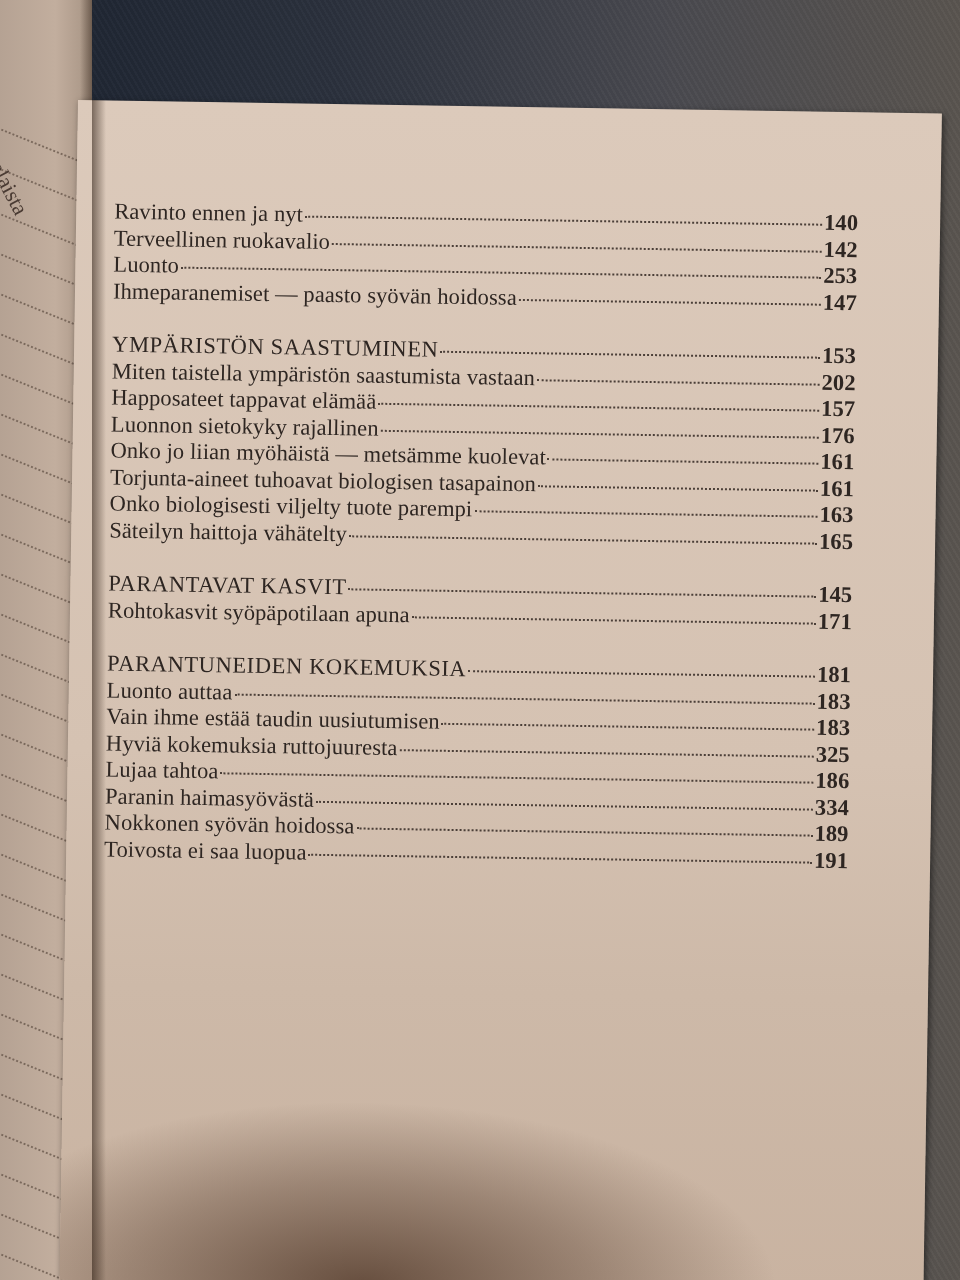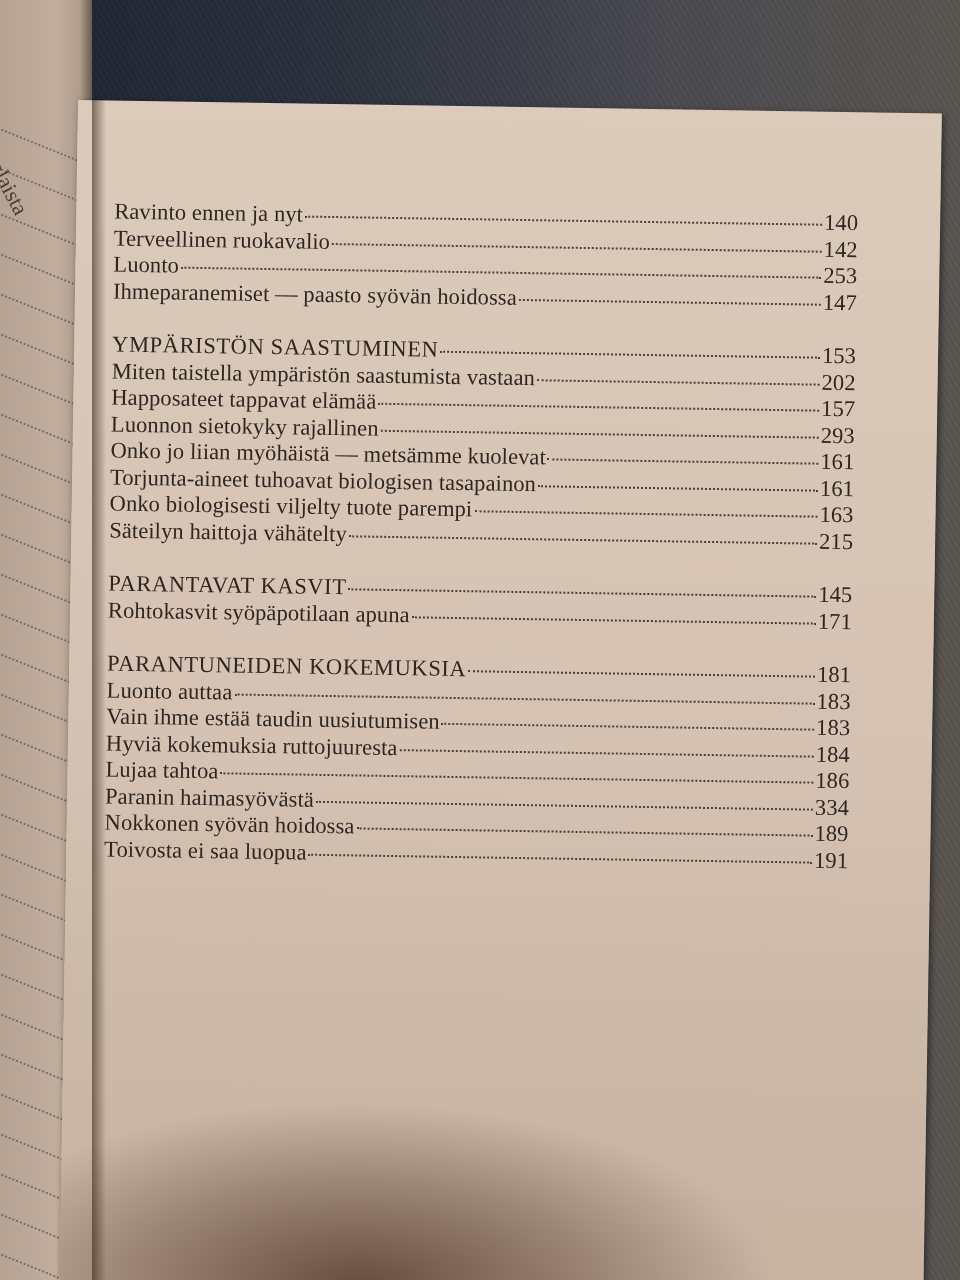--- a/index.html
+++ b/index.html
@@ -57,21 +57,21 @@
     .toc-row {
       display:flex; align-items:baseline; height:26.5px; line-height:26.5px;
     }
     .toc-title { white-space:nowrap; }
     .toc-row.heading .toc-title { letter-spacing:0.6px; }
     .toc-leader {
       flex:1; margin:0 2px; height:0;
       border-bottom:2px dotted #4b3f38;
       position:relative; top:-4px;
     }
-    .toc-page { white-space:nowrap; }
+    .toc-page { white-space:nowrap;font-weight:bold; }
   </style>
 </head>
 <body>
 
 <div class="backdrop-texture"></div>
 
 <div class="left-page">
   <div class="left-line" style="top:120px"></div>
   <div class="left-line" style="top:160px"></div>
   <div class="left-line" style="top:205px"></div>
@@ -145,41 +145,41 @@
         <span class="toc-page">202</span>
       </div>
       <div class="toc-row">
         <span class="toc-title">Happosateet tappavat elämää</span>
         <span class="toc-leader"></span>
         <span class="toc-page">157</span>
       </div>
       <div class="toc-row">
         <span class="toc-title">Luonnon sietokyky rajallinen</span>
         <span class="toc-leader"></span>
-        <span class="toc-page">293</span>
+        <span class="toc-page">176</span>
       </div>
       <div class="toc-row">
         <span class="toc-title">Onko jo liian myöhäistä — metsämme kuolevat</span>
         <span class="toc-leader"></span>
         <span class="toc-page">161</span>
       </div>
       <div class="toc-row">
         <span class="toc-title">Torjunta-aineet tuhoavat biologisen tasapainon</span>
         <span class="toc-leader"></span>
         <span class="toc-page">161</span>
       </div>
       <div class="toc-row">
         <span class="toc-title">Onko biologisesti viljelty tuote parempi</span>
         <span class="toc-leader"></span>
         <span class="toc-page">163</span>
       </div>
       <div class="toc-row">
         <span class="toc-title">Säteilyn haittoja vähätelty</span>
         <span class="toc-leader"></span>
-        <span class="toc-page">215</span>
+        <span class="toc-page">165</span>
       </div>
     </div>
 
     <div class="section">
       <div class="toc-row heading">
         <span class="toc-title">PARANTAVAT KASVIT</span>
         <span class="toc-leader"></span>
         <span class="toc-page">145</span>
       </div>
       <div class="toc-row">
@@ -201,21 +201,21 @@
         <span class="toc-page">183</span>
       </div>
       <div class="toc-row">
         <span class="toc-title">Vain ihme estää taudin uusiutumisen</span>
         <span class="toc-leader"></span>
         <span class="toc-page">183</span>
       </div>
       <div class="toc-row">
         <span class="toc-title">Hyviä kokemuksia ruttojuuresta</span>
         <span class="toc-leader"></span>
-        <span class="toc-page">184</span>
+        <span class="toc-page">325</span>
       </div>
       <div class="toc-row">
         <span class="toc-title">Lujaa tahtoa</span>
         <span class="toc-leader"></span>
         <span class="toc-page">186</span>
       </div>
       <div class="toc-row">
         <span class="toc-title">Paranin haimasyövästä</span>
         <span class="toc-leader"></span>
         <span class="toc-page">334</span>

